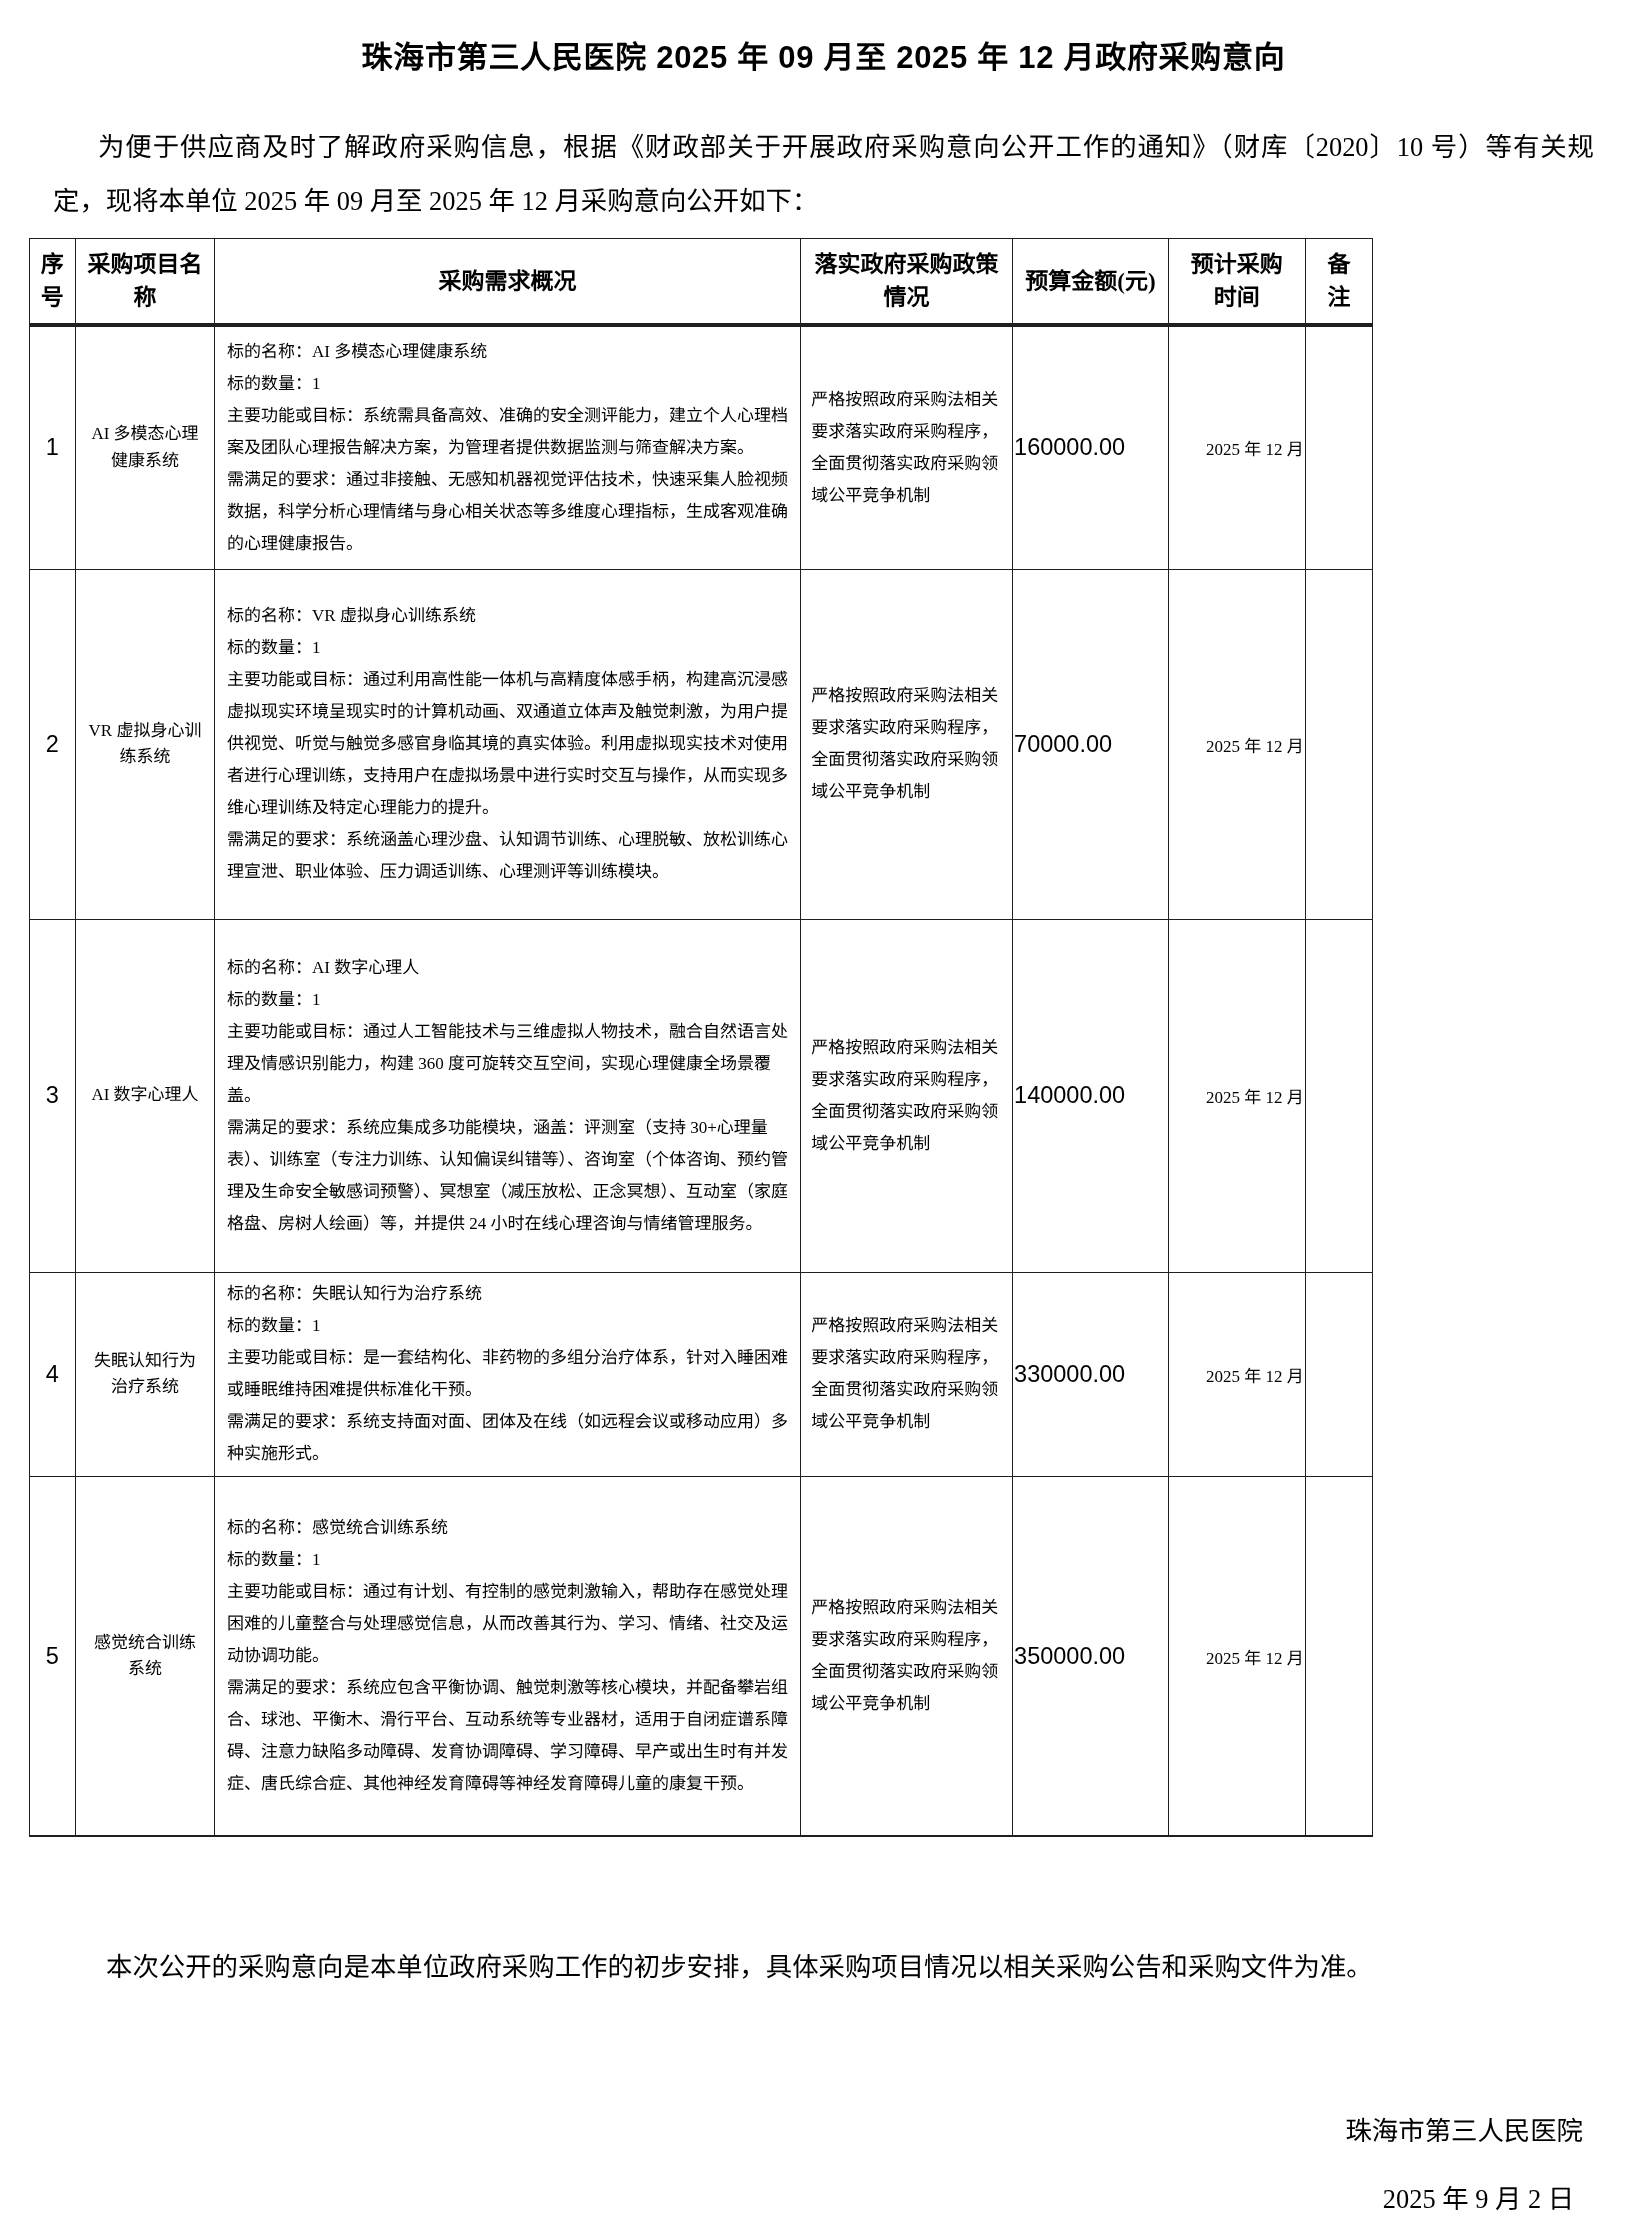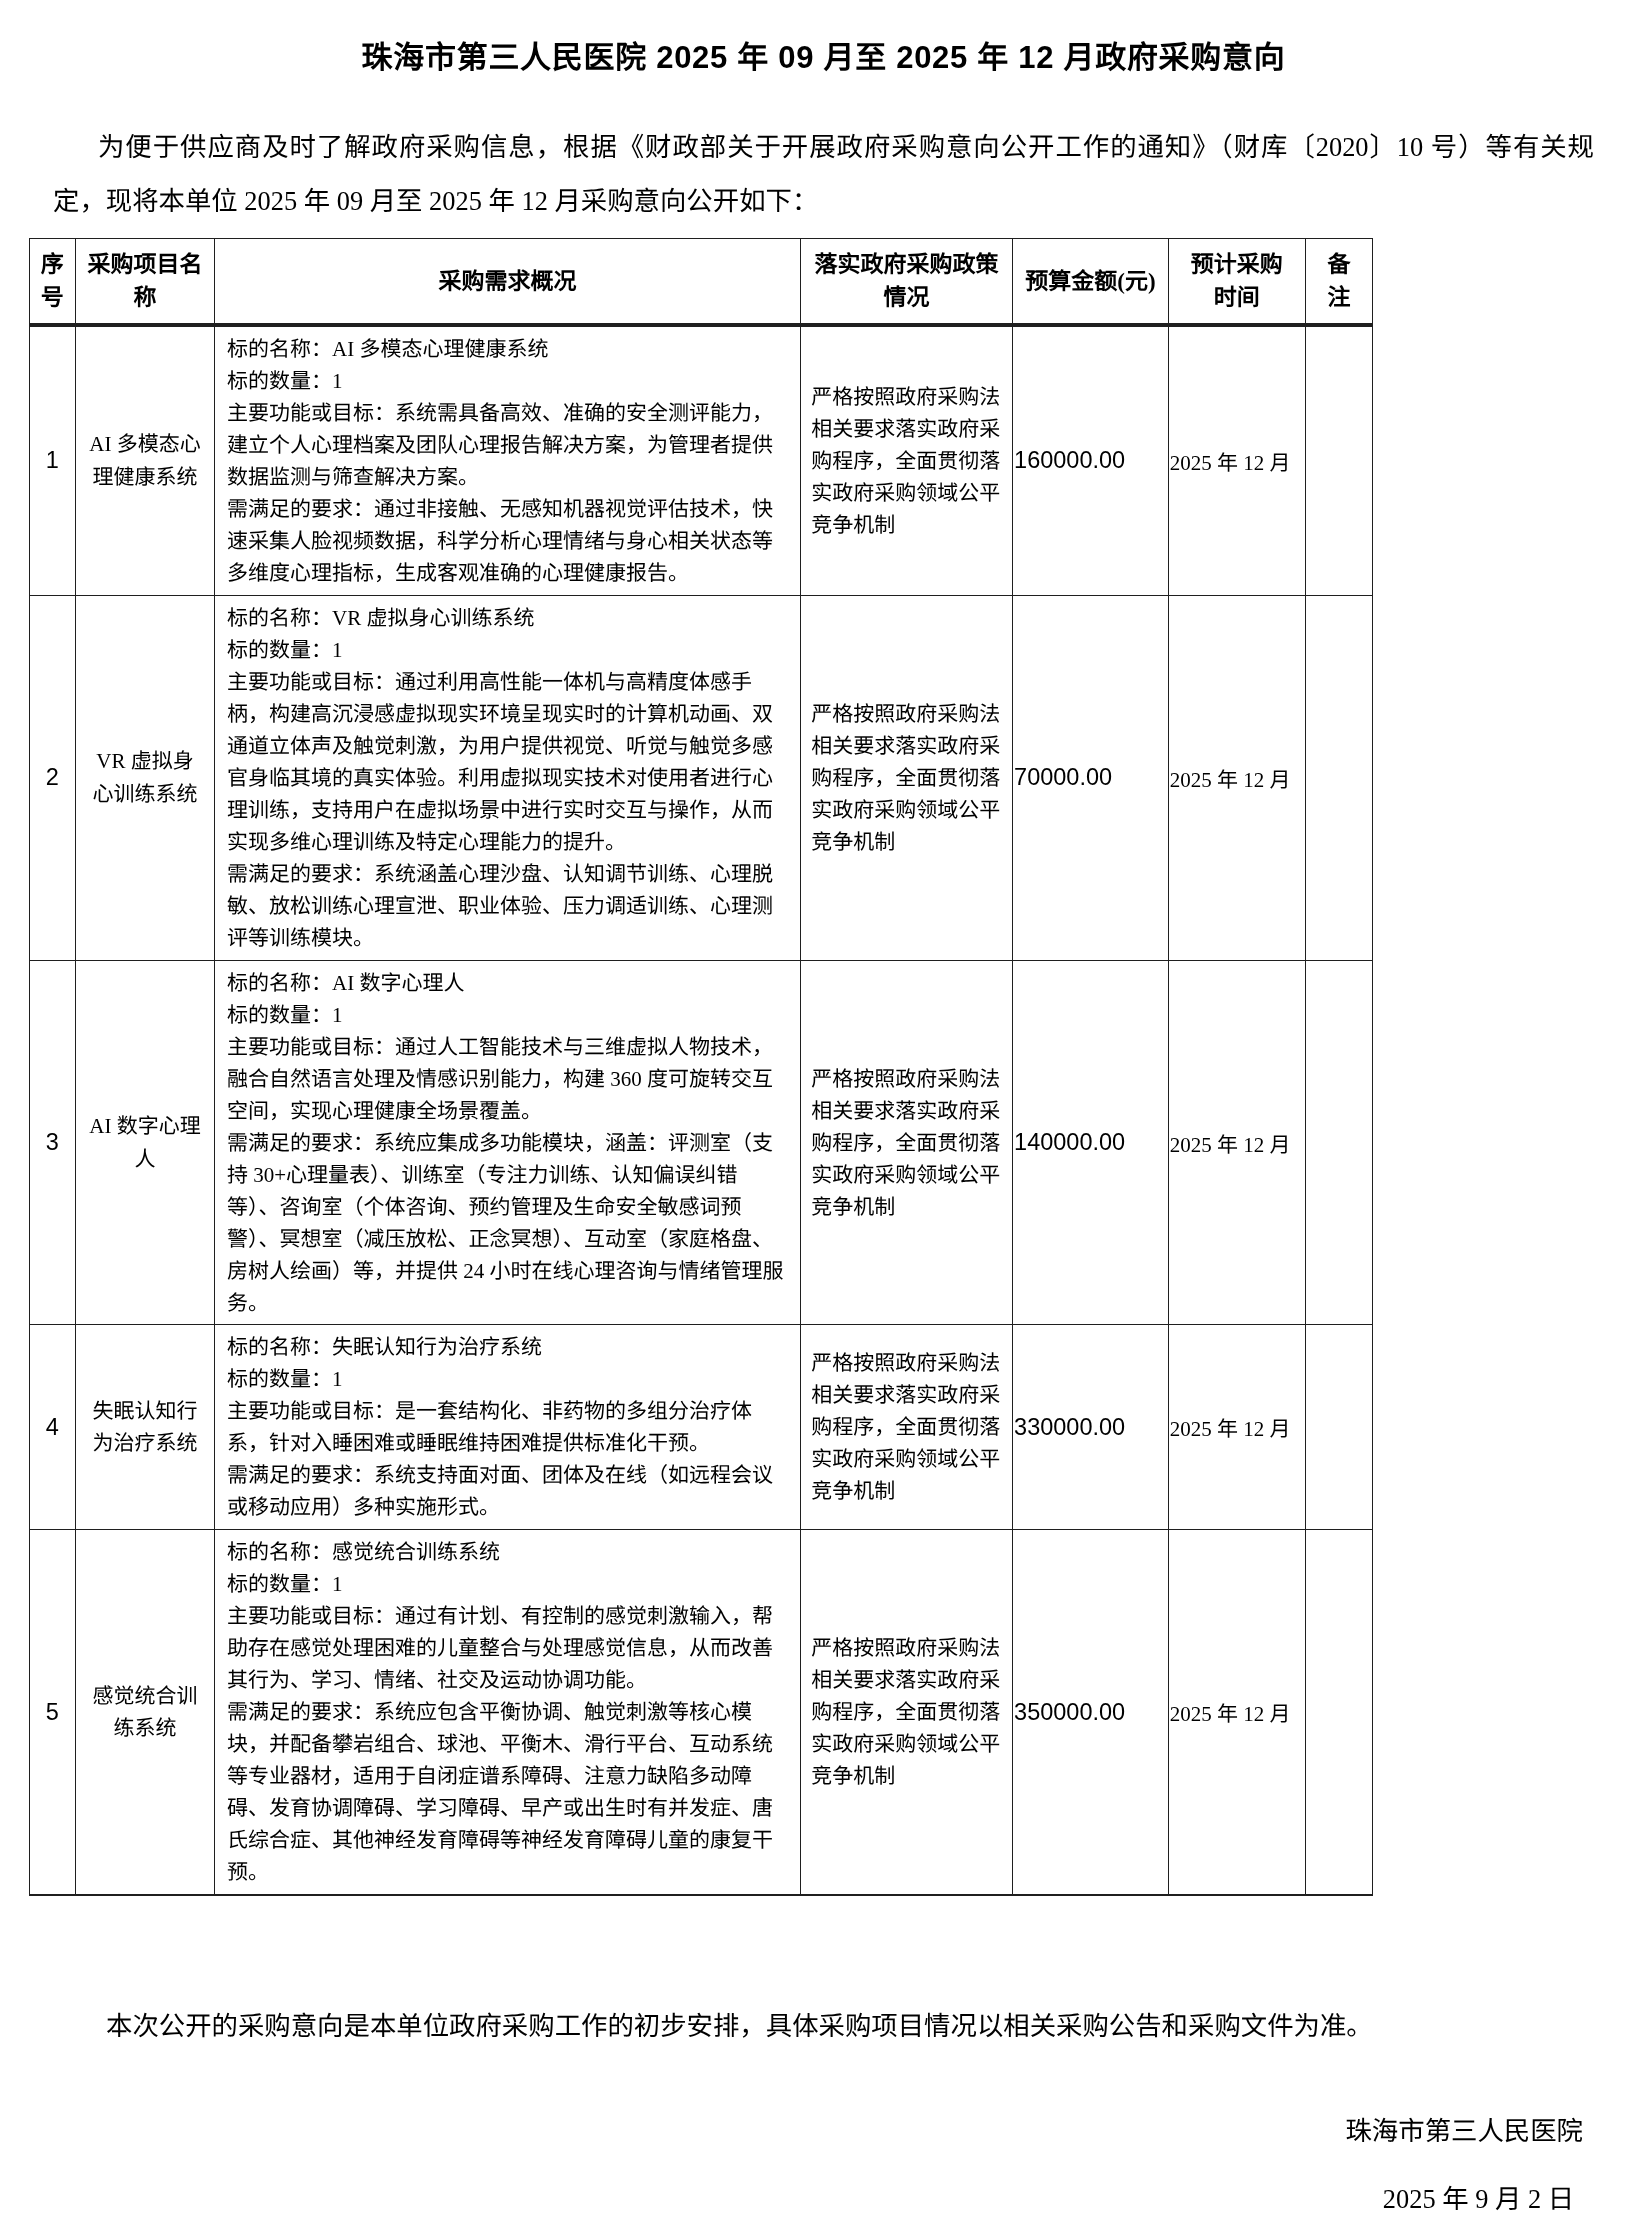--- a/index.html
+++ b/index.html
@@ -55,21 +55,21 @@
     height: 75px;
     font-size: 23px;
     font-weight: bold;
     text-align: center;
     padding: 4.4px 8.8px;
     line-height: 1.45;
     border-bottom: 4.4px solid #1f1f1f;
   }
   thead th.th-time { padding: 4.4px 17.6px; }
   thead th.th-note { padding: 4.4px 10.3px; }
-  td { font-size: 21px; }
+  td { font-size: 17px; }
   tr.r1 { height: 244px; }
   tr.r2 { height: 350px; }
   tr.r3 { height: 353px; }
   tr.r4 { height: 198px; }
   tr.r5 { height: 359px; }
   tbody tr:last-child td { border-bottom: 2.9px solid #1f1f1f; }
   td.c-no {
     text-align: center;
     font-family: "Liberation Sans", sans-serif;
     font-size: 23.5px;
@@ -88,21 +88,21 @@
   td.c-policy {
     padding: 0 10.3px;
     line-height: 32px;
     text-align: left;
   }
   td.c-budget {
     text-align: left;
     font-family: "Liberation Sans", sans-serif;
     font-size: 23.5px;
   }
-  td.c-time { text-align: left; }
+  td.c-time { text-align: right; }
   td.c-note { text-align: center; }
   .closing {
     margin: 110px 53px 0 53px;
     font-size: 26.4px;
     line-height: 41px;
     text-indent: 53px;
     text-align: justify;
   }
   .signature {
     position: absolute;

